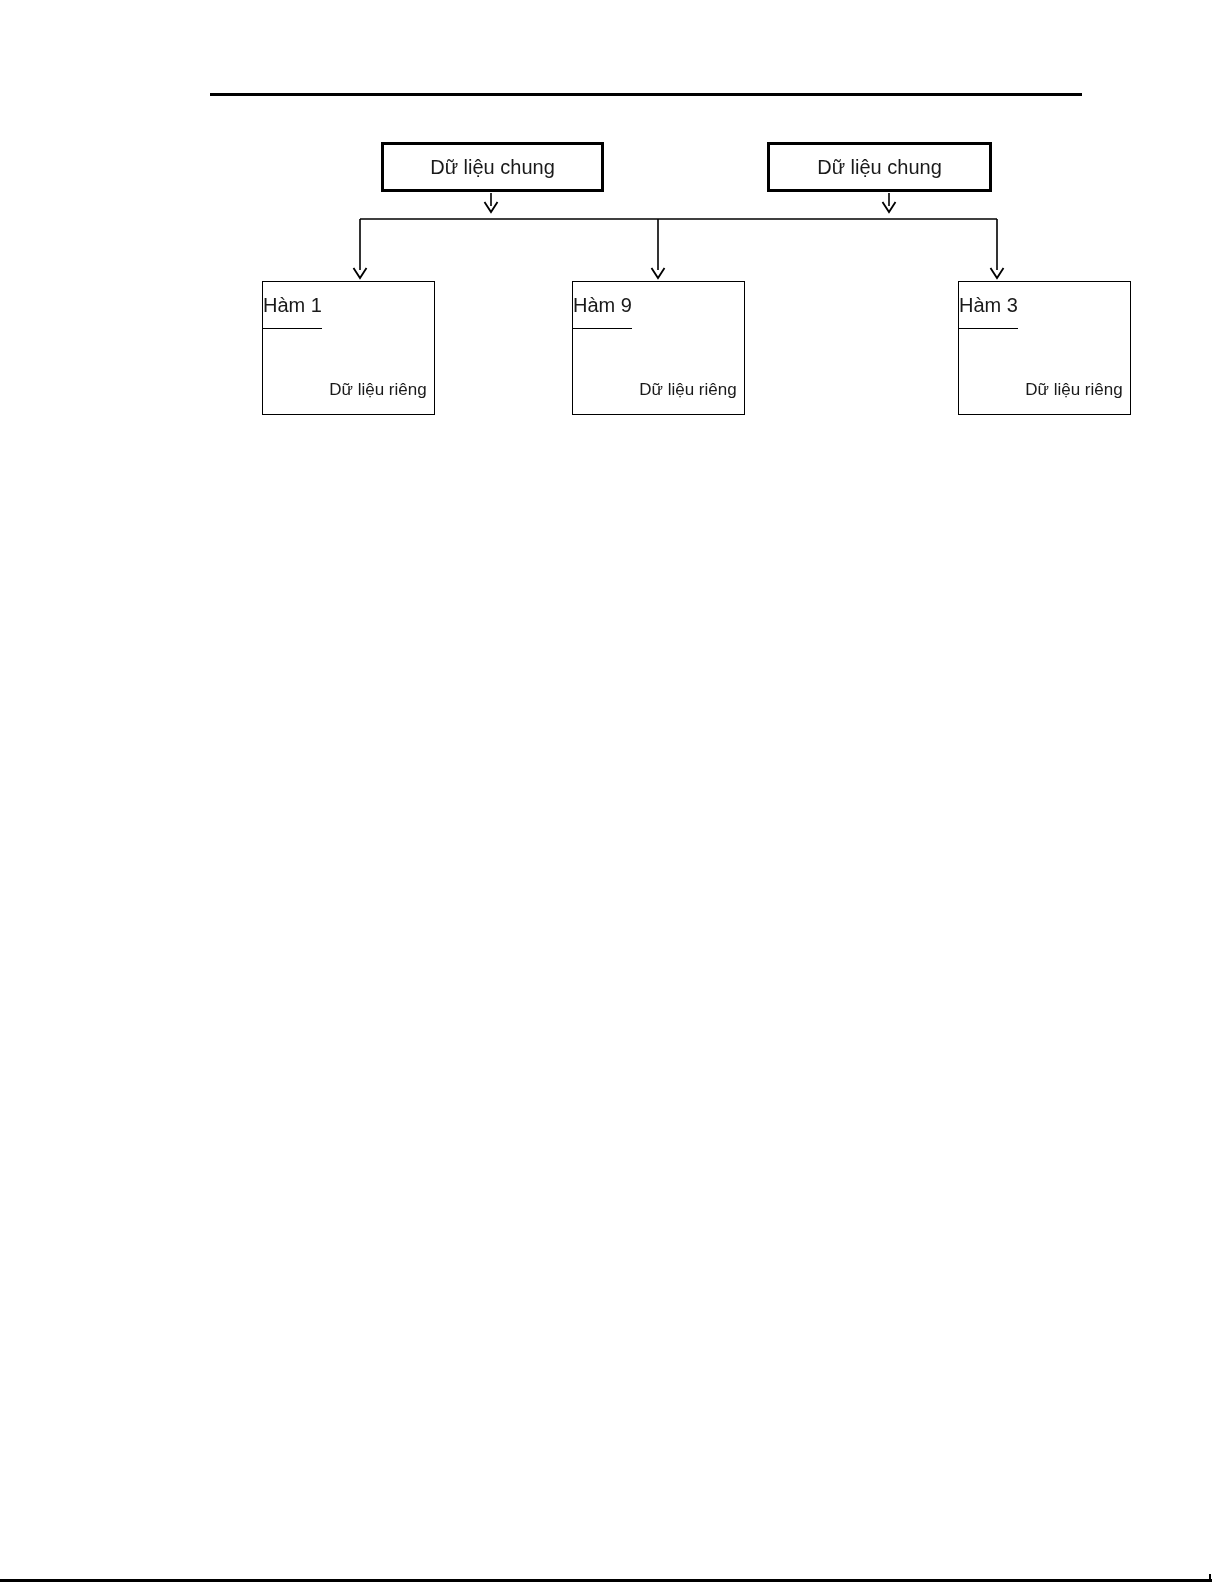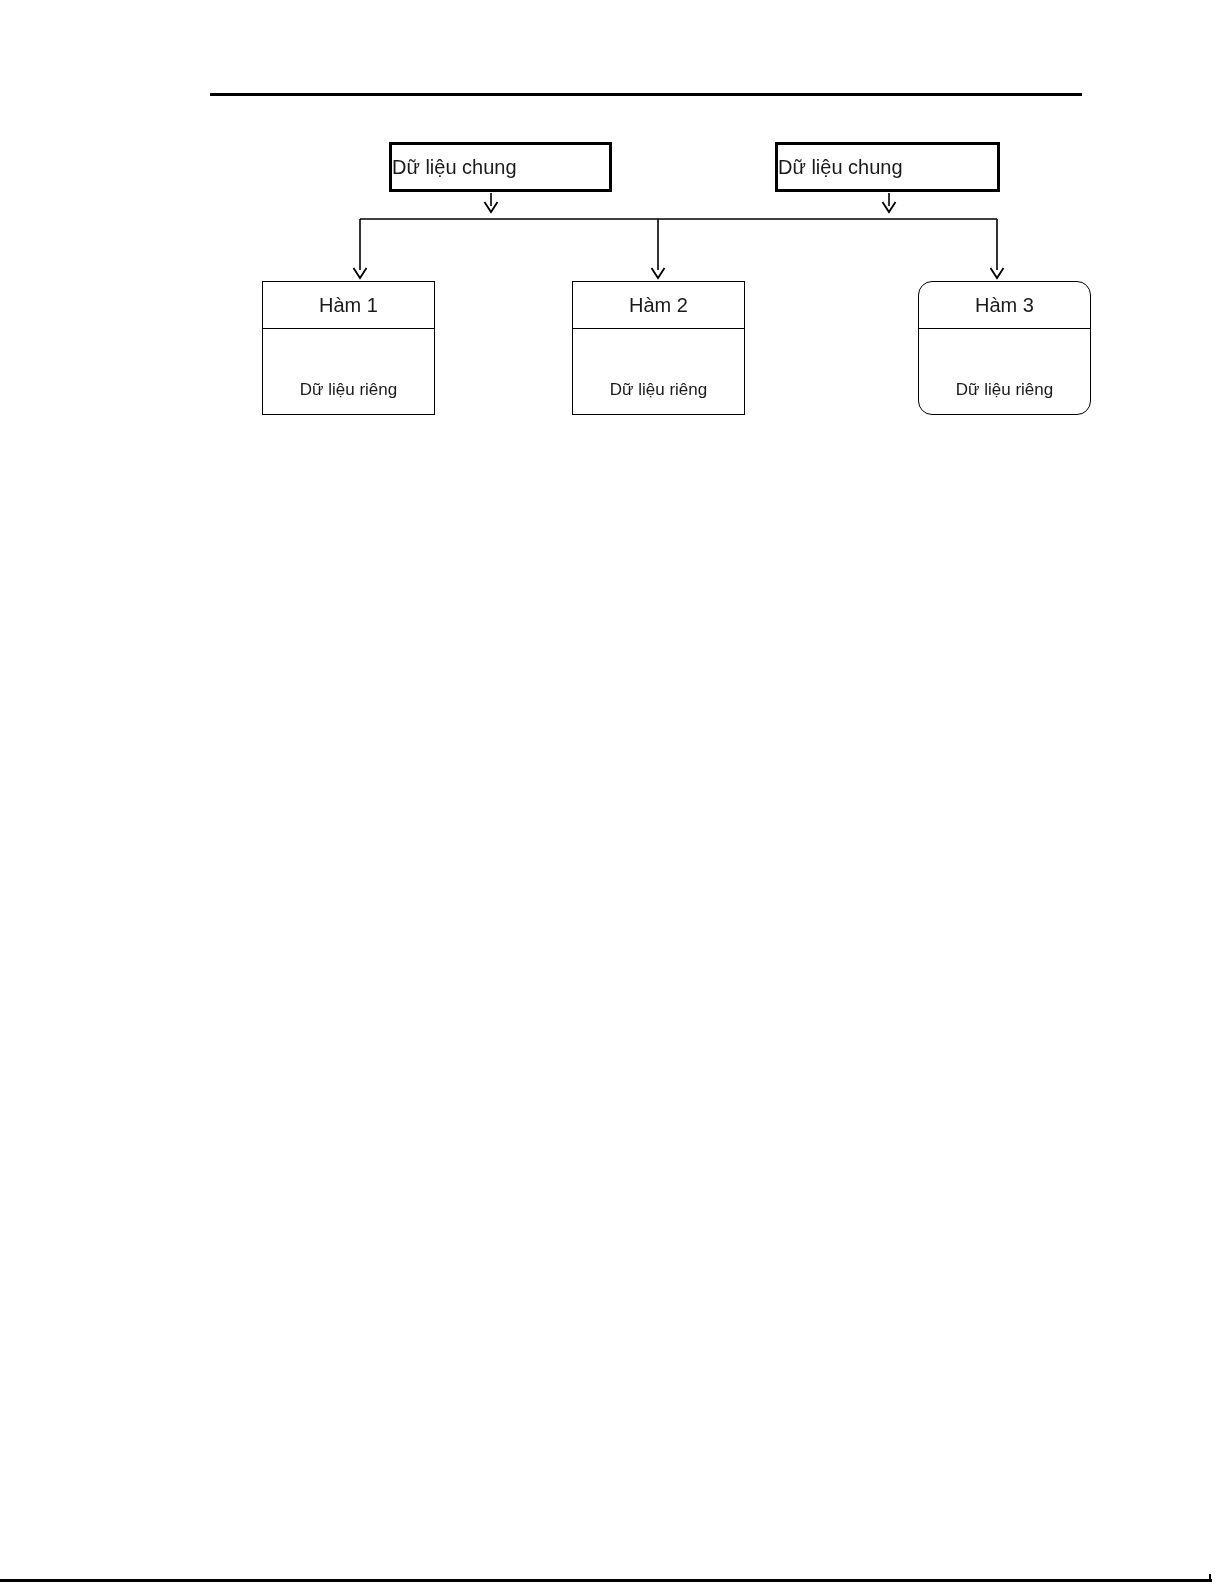--- a/index.html
+++ b/index.html
@@ -42,37 +42,36 @@
     position: absolute;
     box-sizing: border-box;
     background: #ffffff;
   }
   .shared-box {
     top: 142px;
     height: 50px;
     border: 3px solid #000000;
     display: flex;
     align-items: center;
-    justify-content: flex-start;
+    justify-content: center;
     font-size: 20px;
-    margin-left: 8px;
   }
   .shared-box.sb0 { left: 381px; width: 223px; }
   .shared-box.sb1 { left: 767px; width: 225px; }
   .func-box {
     top: 281px;
     width: 173px;
     height: 134px;
     border: 1.5px solid #000000;
     display: flex;
-    flex-direction: column;
+    flex-direction: row;
   }
   .func-box.fb0 { left: 262px; }
   .func-box.fb1 { left: 572px; }
-  .func-box.fb2 { left: 918px; border-radius: 14px; }
+  .func-box.fb2 { left: 958px; }
   .func-title {
     height: 46px;
     border-bottom: 1.5px solid #000000;
     display: flex;
     align-items: center;
     justify-content: center;
     font-size: 20px;
   }
   .func-body {
     flex: 1;
@@ -143,21 +142,21 @@
 
     <line x1="1078" y1="328.5" x2="1089" y2="328.5" stroke-width="1.5"></line>
   </svg>
 
   <div class="box func-box fb0">
     <div class="func-title">Hàm 1</div>
     <div class="func-body">Dữ liệu riêng</div>
   </div>
 
   <div class="box func-box fb1">
-    <div class="func-title">Hàm 2</div>
+    <div class="func-title">Hàm 9</div>
     <div class="func-body">Dữ liệu riêng</div>
   </div>
 
   <div class="box func-box fb2">
     <div class="func-title">Hàm 3</div>
     <div class="func-body">Dữ liệu riêng</div>
   </div>
 
   <div class="rule bottom-rule"></div>
   <div class="rule bottom-tick"></div>

